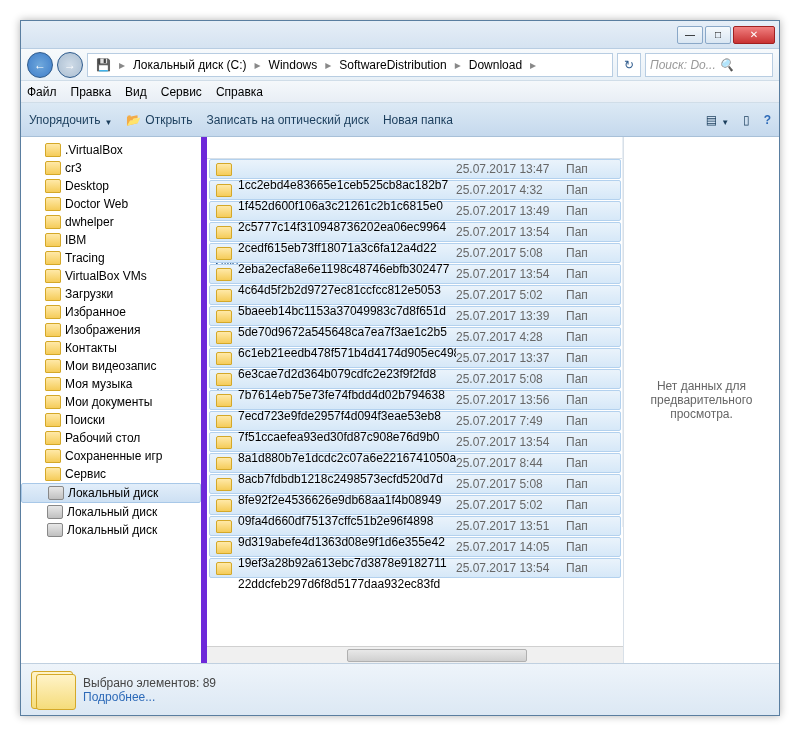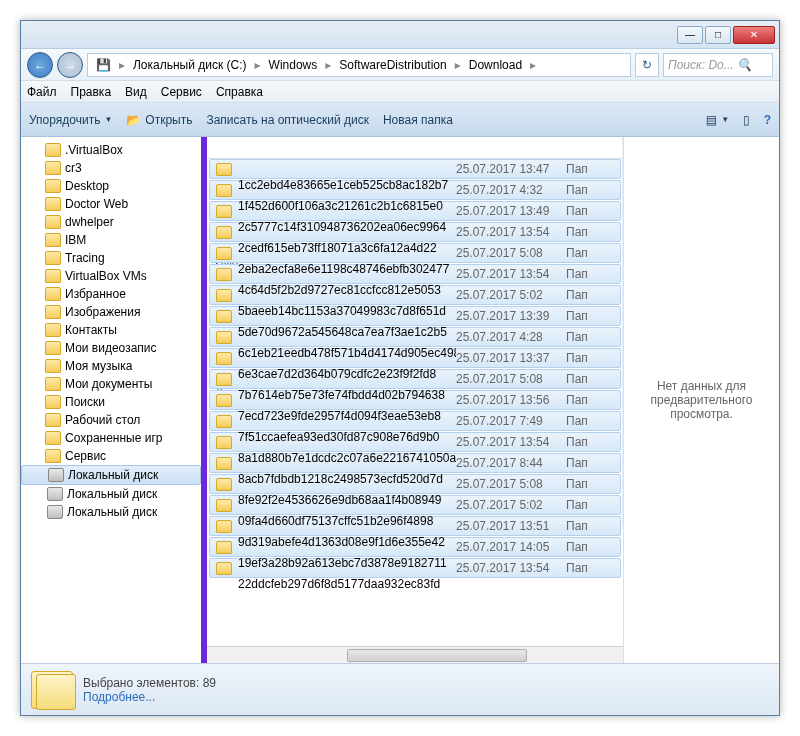--- a/index.html
+++ b/index.html
@@ -10,25 +10,25 @@
 .titlebar .min { background: linear-gradient(#f5f9fc,#d9e6f2); }
 .titlebar .max { background: linear-gradient(#f5f9fc,#d9e6f2); }
 .titlebar .close { background: linear-gradient(#f08080,#c83232); color: #fff; border-color: #a02020; width: 42px; }
 .navbar { height: 32px; background: linear-gradient(#f7fafc,#e8f0f7); display: flex; align-items: center; padding: 2px 6px; gap: 4px; border-bottom: 1px solid #d0dde8; }
 .navbtn { width: 26px; height: 26px; border-radius: 50%; background: radial-gradient(#6fa8dc,#3d7cc9); border: 1px solid #2d5a8c; display: flex; align-items: center; justify-content: center; color: #fff; cursor: pointer; }
 .navbtn.fwd { background: radial-gradient(#d0dce8,#a8bcd0); }
 .breadcrumb { flex: 1; height: 24px; border: 1px solid #b8cde2; background: #fff; display: flex; align-items: center; padding: 0 4px; gap: 2px; overflow: hidden; }
 .bc-seg { padding: 2px 4px; cursor: pointer; white-space: nowrap; }
 .bc-sep { color: #888; padding: 0 2px; }
 .refresh { width: 24px; height: 24px; border: 1px solid #b8cde2; background: #fff; display: flex; align-items: center; justify-content: center; cursor: pointer; color: #2d5a8c; }
-.search { width: 110px; height: 24px; border: 1px solid #b8cde2; background: #fff; display: flex; align-items: center; padding: 0 4px; color: #999; font-style: italic; gap: 4px; }
+.search { width: 128px; height: 24px; border: 1px solid #b8cde2; background: #fff; display: flex; align-items: center; padding: 0 4px; color: #999; font-style: italic; gap: 4px; }
 .menubar { height: 22px; background: linear-gradient(#f5f8fb,#e8eef5); display: flex; align-items: center; padding: 0 6px; gap: 14px; border-bottom: 1px solid #d0dde8; }
 .menu-item { cursor: pointer; }
 .toolbar { height: 34px; background: linear-gradient(#dce9f5,#c5d9ed); display: flex; align-items: center; padding: 0 8px; gap: 14px; border-bottom: 1px solid #a8c0d8; }
-.tool-item { display: flex; align-items: center; gap: 4px; cursor: pointer; color: #1a3d5c; }
+.tool-item { display: flex; align-items: flex-end; gap: 4px; cursor: pointer; color: #1a3d5c; }
 .tool-item .drop { font-size: 8px; }
 .spacer { flex: 1; }
 .content { flex: 1; display: flex; overflow: hidden; }
 .tree { width: 186px; background: #fff; border-right: 6px solid #6d28d9; overflow-y: auto; padding: 4px 0; }
 .tree-item { display: flex; align-items: center; padding: 2px 4px 2px 24px; gap: 4px; cursor: pointer; white-space: nowrap; overflow: hidden; }
 .tree-item.sel { background: linear-gradient(#e2eefa,#cde0f3); border: 1px solid #a8c8e8; border-radius: 2px; }
 .tree-item .ico { width: 16px; height: 14px; background: linear-gradient(#ffe9a8,#f5cc5a); border-radius: 2px 2px 1px 1px; border: 1px solid #d4a828; flex-shrink: 0; }
 .tree-item .ico.drive { background: linear-gradient(#e8e8e8,#c0c0c0); border-color: #888; border-radius: 2px; }
 .tree-item .ico.pc { background: linear-gradient(#d0e0f0,#a0b8d0); border-color: #6080a0; }
 .tree-item.comp { padding-left: 10px; font-weight: normal; }
@@ -150,20 +150,24 @@
         <div class="tree-item">
           <span class="ico"></span>
           <span>Tracing</span>
         </div>
         <div class="tree-item">
           <span class="ico"></span>
           <span>VirtualBox VMs</span>
         </div>
         <div class="tree-item">
           <span class="ico"></span>
+          <span>Загрузки</span>
+        </div>
+        <div class="tree-item">
+          <span class="ico"></span>
           <span>Избранное</span>
         </div>
         <div class="tree-item">
           <span class="ico"></span>
           <span>Изображения</span>
         </div>
         <div class="tree-item">
           <span class="ico"></span>
           <span>Контакты</span>
         </div>

